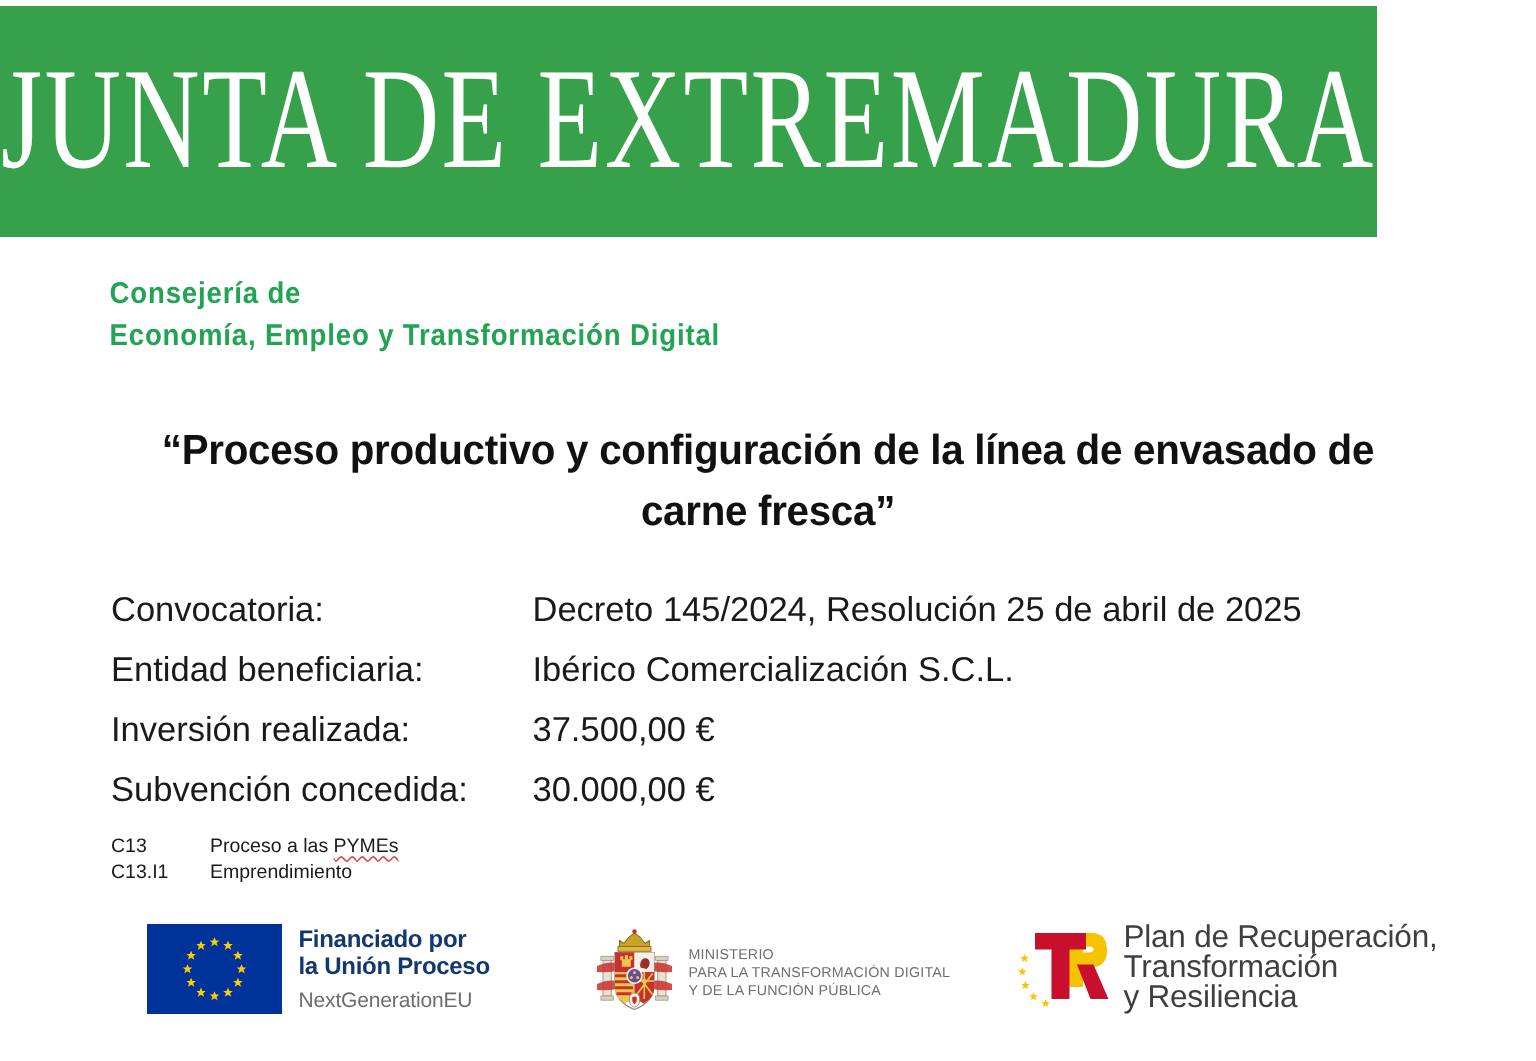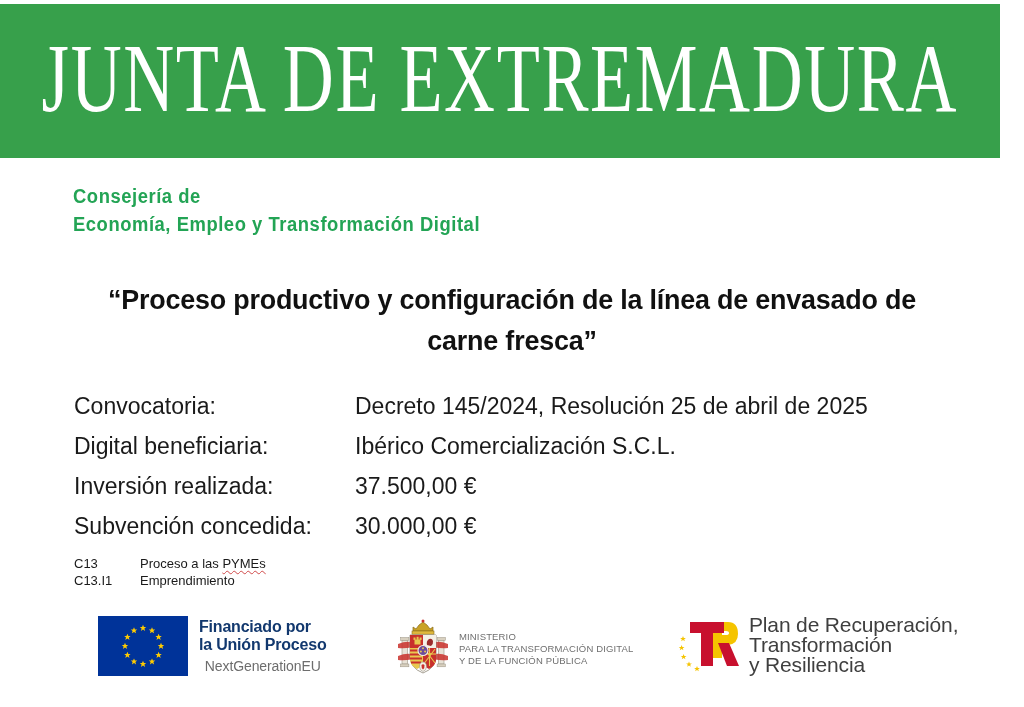--- a/index.html
+++ b/index.html
@@ -15,21 +15,21 @@
     color: #000000;
     position: relative;
     overflow: hidden;
   }
 
   
   .header-band {
     position: absolute;
     left: 0;
     top: 4px;
-    width: 1000px;
+    width: 918px;
     height: 154px;
     background: #37a04b;
     display: flex;
     align-items: center;
     justify-content: center;
   }
   .header-title {
     color: #ffffff;
     font-family: "Liberation Serif", "DejaVu Serif", serif;
     font-size: 86px;
@@ -149,21 +149,20 @@
     font-weight: bold;
     white-space: nowrap;
     letter-spacing: -0.2px;
   }
   .eu-text .eu-ngeu {
     color: #6d6d6d;
     font-size: 14px;
     white-space: nowrap;
     margin-top: 3px;
     letter-spacing: -0.1px;
-    text-align: center;
   }
 
   
   .coat { width: 54px; height: 62px; flex: 0 0 auto; }
   .min-text {
     margin-left: 9px;
     color: #6f6f6f;
     font-size: 9.5px;
     line-height: 12px;
     letter-spacing: 0.15px;
@@ -197,21 +196,21 @@
 <div class="project-title">“Proceso productivo y configuración de la línea de envasado de carne fresca”</div>
 
 <div class="details">
 
   <div class="detail-row">
     <span class="detail-label">Convocatoria:</span>
     <span class="detail-value">Decreto 145/2024, Resolución 25 de abril de 2025</span>
   </div>
 
   <div class="detail-row">
-    <span class="detail-label">Digital beneficiaria:</span>
+    <span class="detail-label">Entidad beneficiaria:</span>
     <span class="detail-value">Ibérico Comercialización S.C.L.</span>
   </div>
 
   <div class="detail-row">
     <span class="detail-label">Inversión realizada:</span>
     <span class="detail-value">37.500,00 €</span>
   </div>
 
   <div class="detail-row">
     <span class="detail-label">Subvención concedida:</span>

